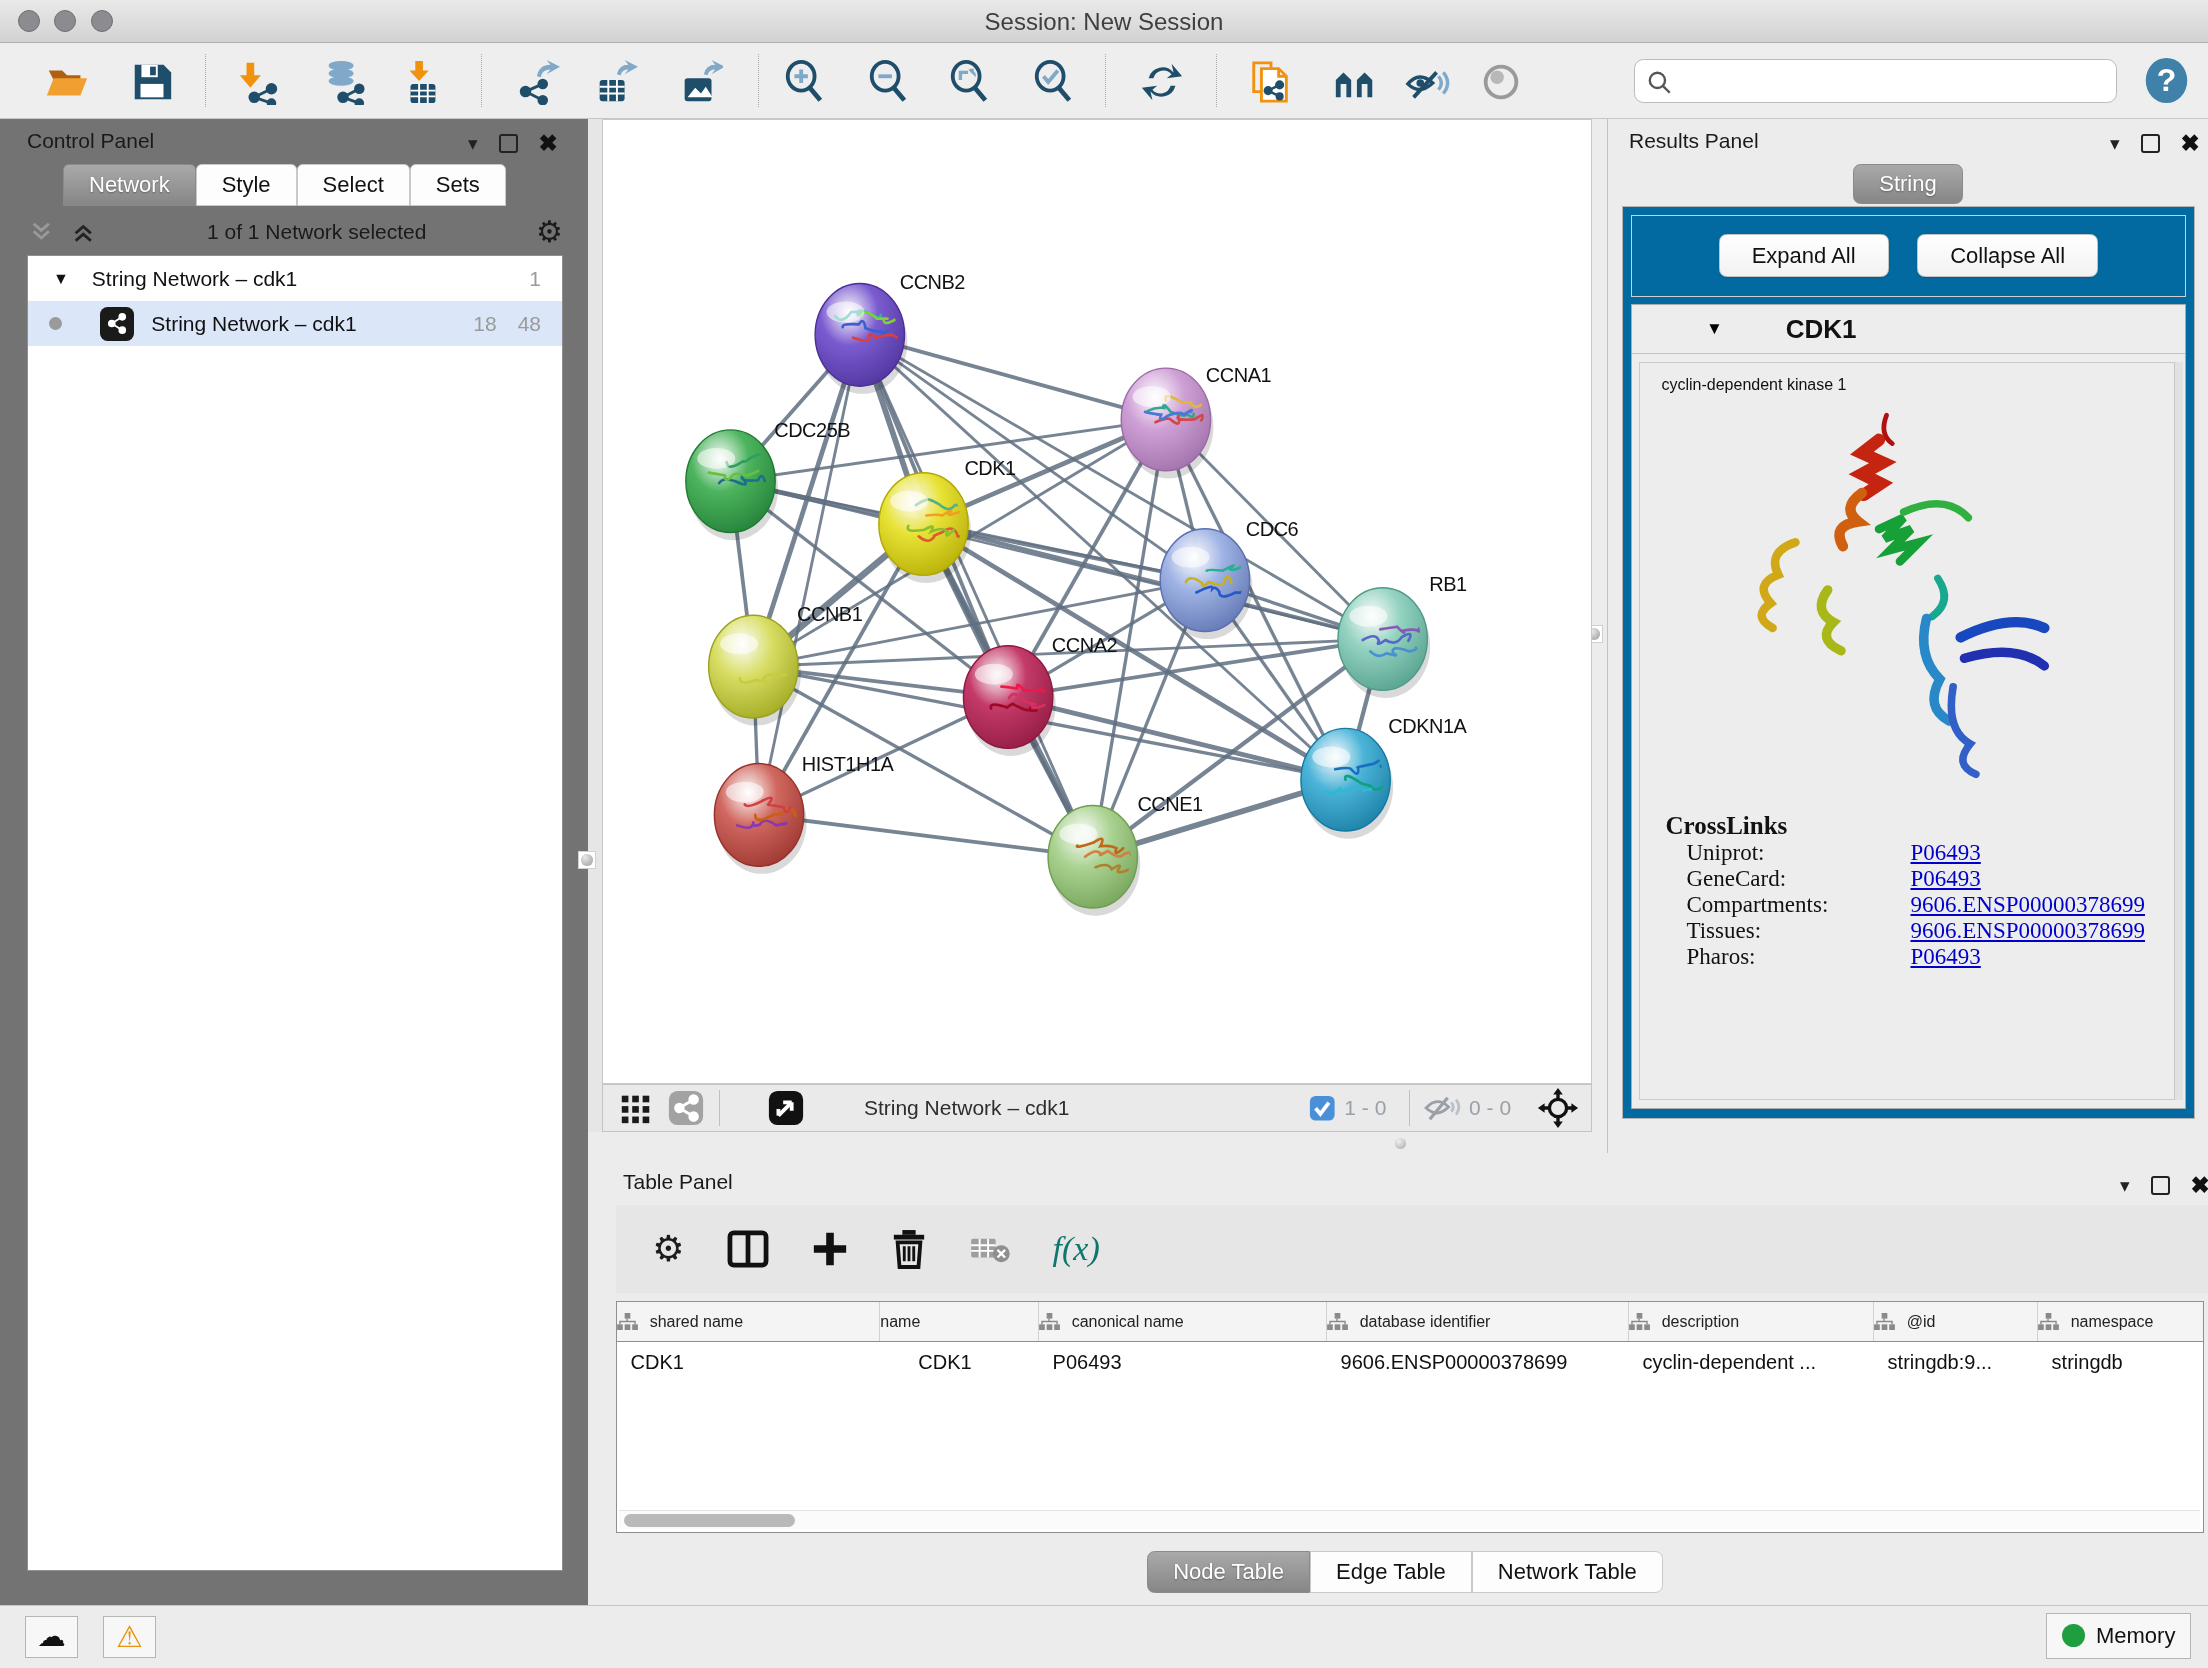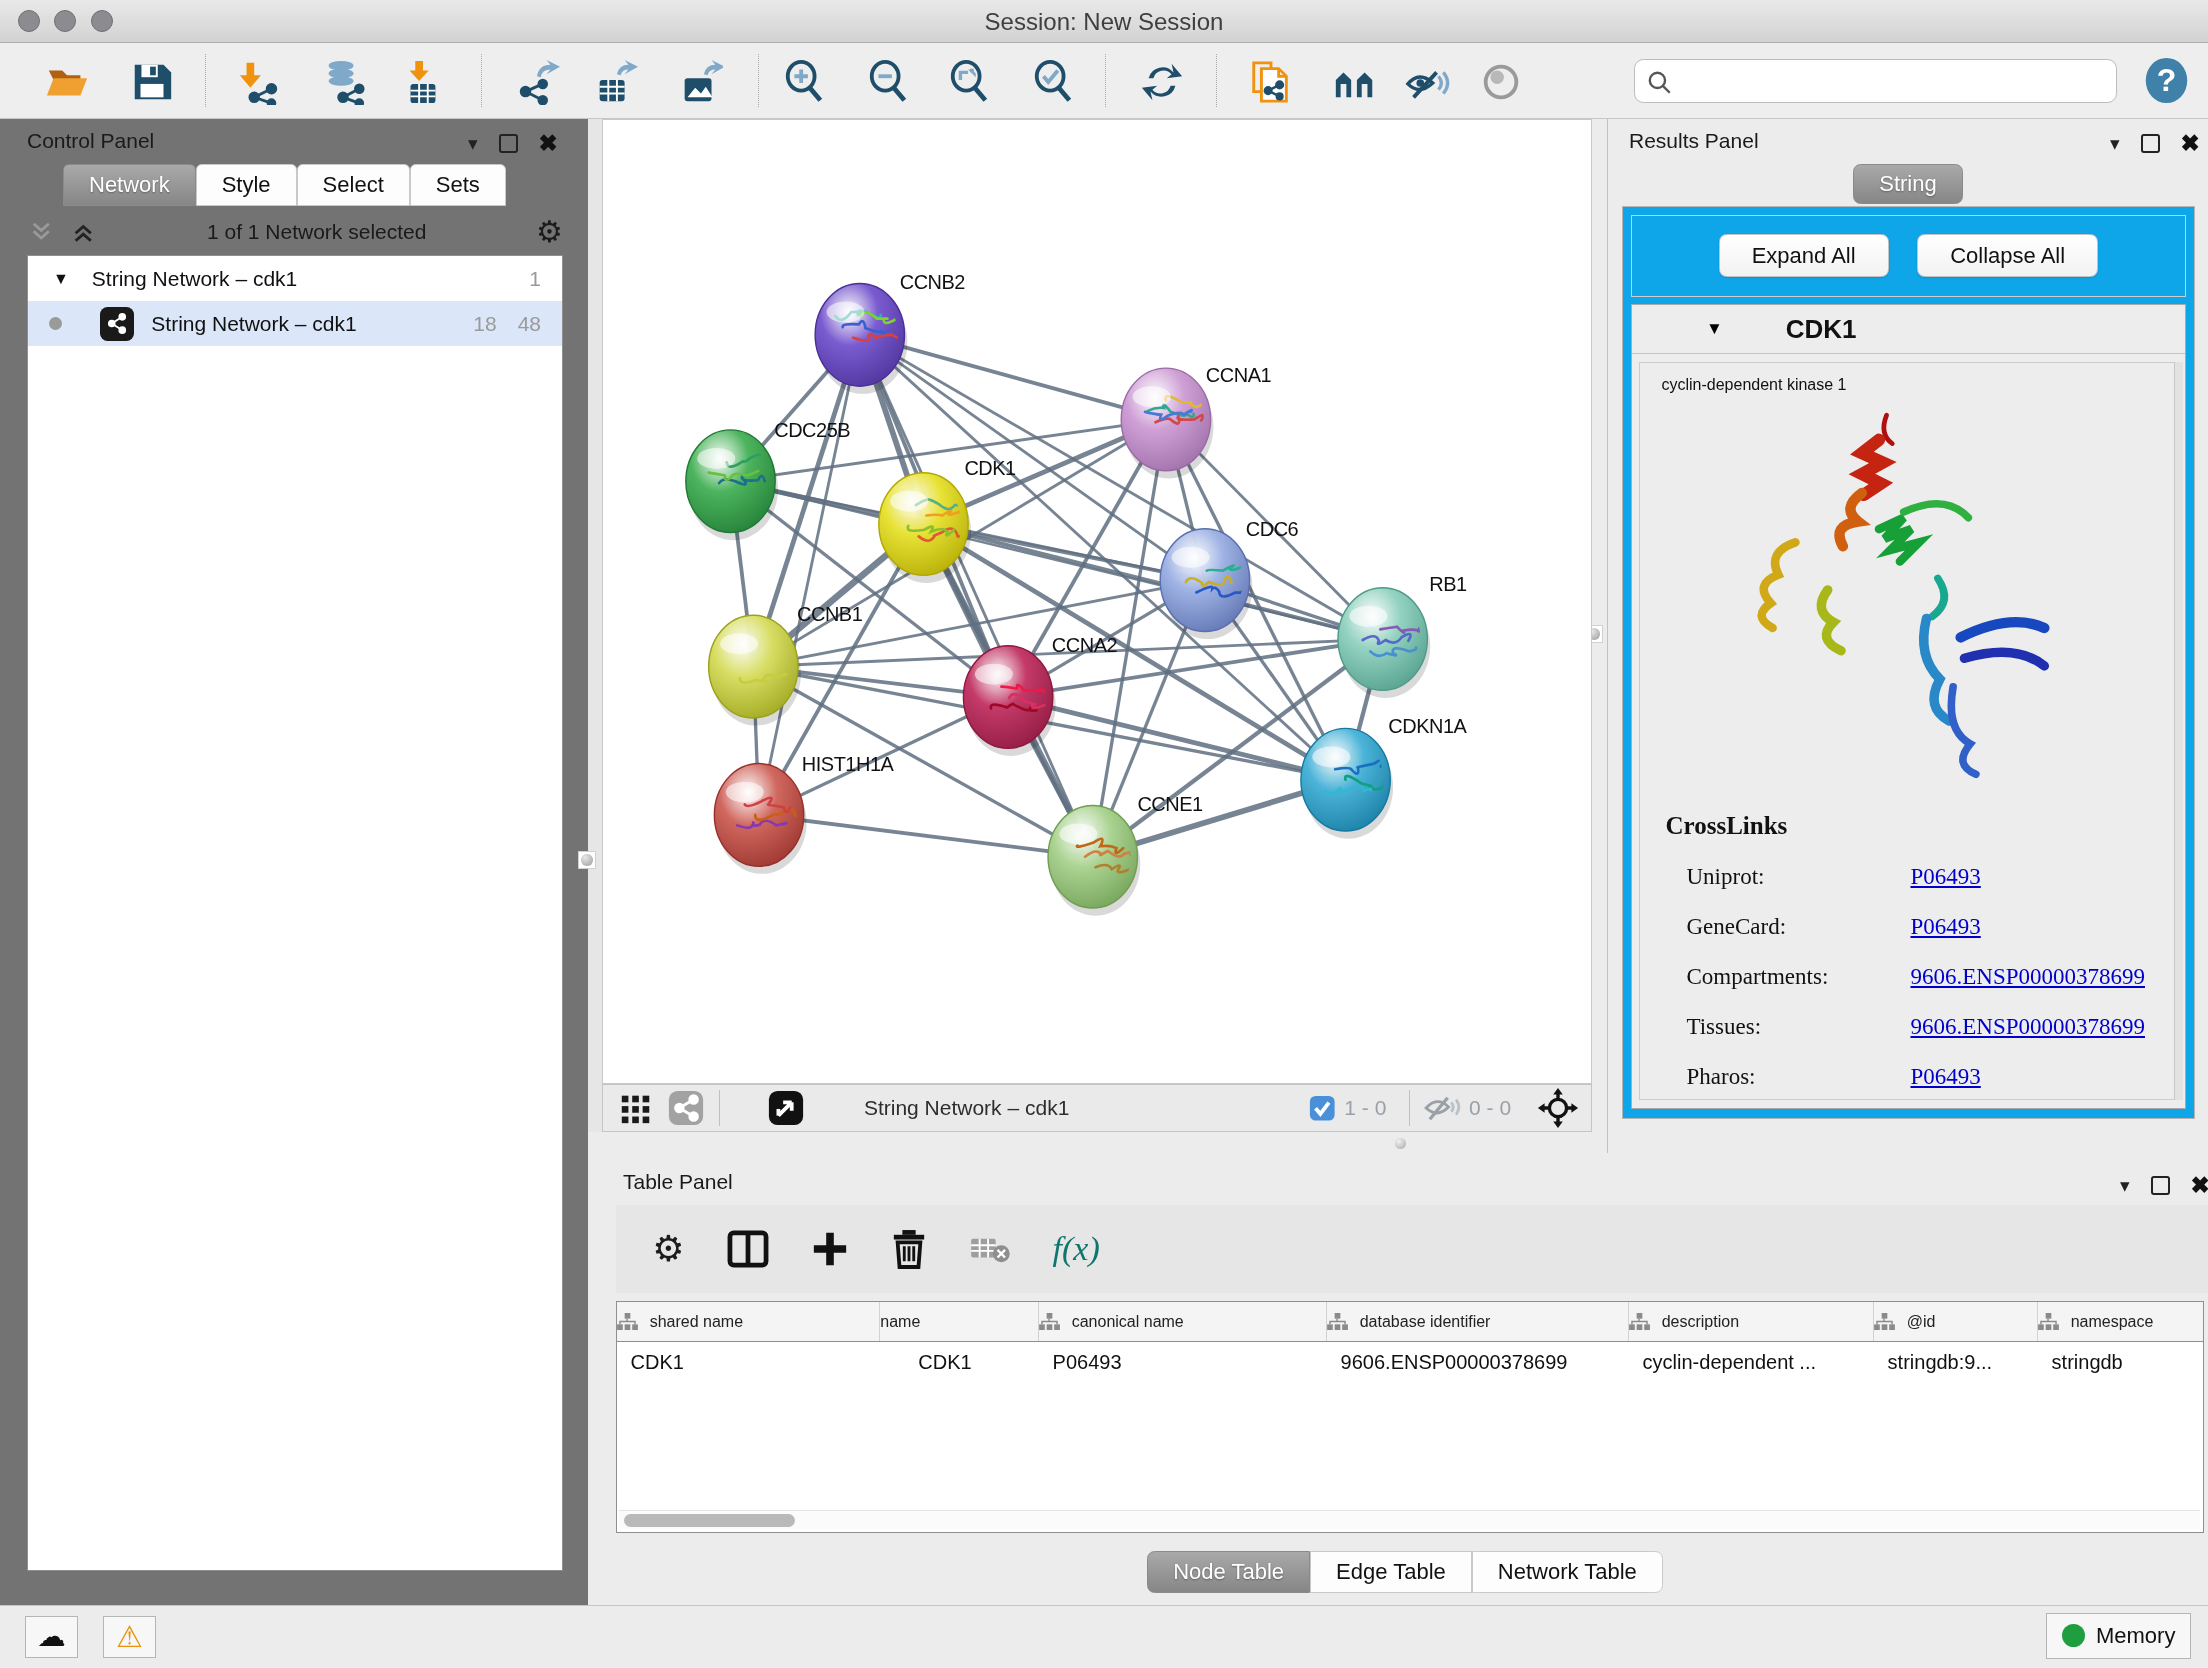--- a/index.html
+++ b/index.html
@@ -76,31 +76,31 @@
   .dt-row { display:grid; grid-template-columns:263px 159px 288px 302px 245px 164px 166px; height:40px; }
   .dt-cell { display:flex; align-items:center; padding-left:13.3px; font-size:20px; color:#111; overflow:hidden; white-space:nowrap; }
   .hscroll { position:absolute; left:1.9px; bottom:2.9px; width:1581px; height:19px; background:#fbfbfb; border-top:1px solid #e4e4e4; }
   .hscroll i { position:absolute; left:4.8px; top:2.9px; width:171px; height:13.3px; border-radius:6.7px; background:#b9b9b9; }
   .tp-tabs { position:absolute; left:0; top:398px; width:100%; display:flex; justify-content:center; }
 
   
   .results-panel { position:absolute; left:1607px; top:119px; width:601px; height:1034px; background:#ececec; border-left:1px solid #c2c2c2; }
   .rp-header { position:absolute; left:21px; top:9.5px; }
   .rp-tab { position:absolute; left:0; right:0; top:45px; display:flex; justify-content:center; }
-  .rp-box { position:absolute; left:14.3px; top:87px; width:573px; height:913px; background:#0ea5e9; border:1.4px solid #b5b5b5;text-decoration:underline; }
+  .rp-box { position:absolute; left:14.3px; top:87px; width:573px; height:913px; background:#0369a1; border:1.4px solid #b5b5b5;text-decoration:underline; }
   .rp-buttons { position:absolute; left:7.6px; top:7.6px; width:555px; height:82px; border:1.4px solid #cfcfcf; display:flex; align-items:center; justify-content:center; gap:28.5px; }
   .btn { background:linear-gradient(#ffffff,#f2f2f2); border:1px solid #c3c3c3; border-radius:7.6px; font-size:22px; color:#111; padding:7.6px 32px; box-shadow:0 1px 1.9px rgba(0,0,0,.12); }
   .rp-section { position:absolute; left:7.6px; top:97px; width:555px; height:805px; border:1.4px solid #aaa; background:#ededed; }
   .rp-sec-head { height:49px; display:flex; align-items:center; border-bottom:1px solid #c4c4c4; }
   .rp-sec-head .expander { margin-left:74px; font-size:17px; }
   .rp-gene { font-size:26px; font-weight:700; color:#111; margin-left:63px; }
   .rp-body { position:absolute; left:7.6px; top:57px; width:536px; height:738px; border:1px solid #ccc; background:#ededed; }
   .rp-desc { font-size:16px; color:#111; margin:13.3px 0 0 21px; }
   .crosslinks-title { font-family:"Liberation Serif", serif; font-weight:700; font-size:25px; color:#111; margin:15px 0 0 25px; }
-  .cl-row { display:flex; margin:24px 0 0 46px; font-family:"Liberation Serif", serif; font-size:23px; }
+  .cl-row { display:flex; margin:0 0 0 46px; font-family:"Liberation Serif", serif; font-size:23px; }
   .cl-label { width:224px; color:#111; }
   .cl-value { color:#0000cc; text-decoration:underline; }
   .rp-vscroll { position:absolute; right:1.9px; top:57px; width:9.5px; height:738px; background:#e2e2e2; border-left:1px solid #c8c8c8; }
 
   
   .statusbar { position:absolute; left:0; top:1605px; width:2208px; height:63px; background:#ececec; border-top:1px solid #c6c6c6; }
   .sb-btn { position:absolute; top:9.5px; width:53px; height:42px; background:#f7f7f7; border:1.9px solid #b5b5b5; display:flex; align-items:center; justify-content:center; }
   .mem-btn { position:absolute; right:17px; top:6.7px; width:145px; height:46px; background:#f7f7f7; border:1.9px solid #b5b5b5; display:flex; align-items:center; justify-content:center; gap:11.4px; font-size:22px; color:#111; }
   .mem-dot { width:23px; height:23px; border-radius:50%; background:#1e9e3e; }
   .cloud-glyph { font-size:28.5px; color:#111; }

